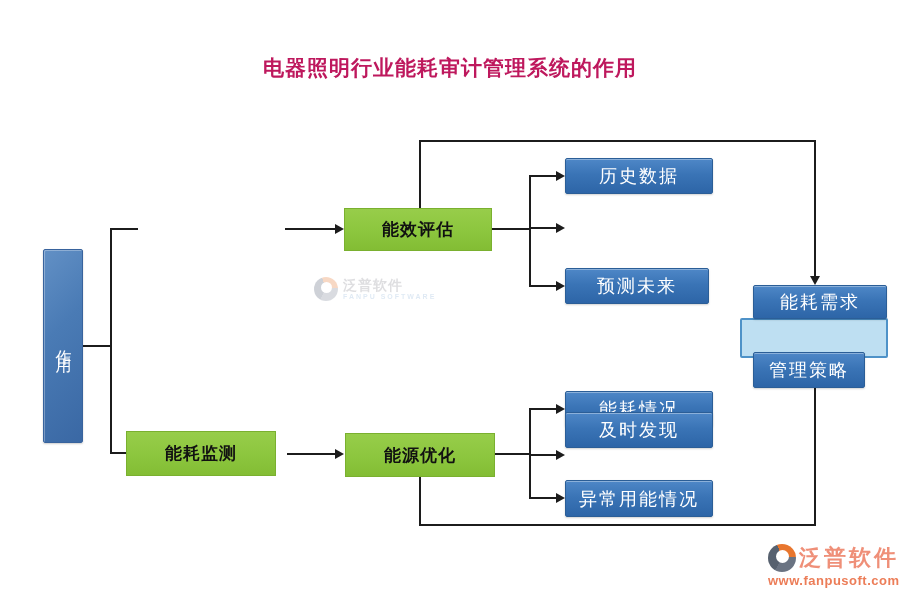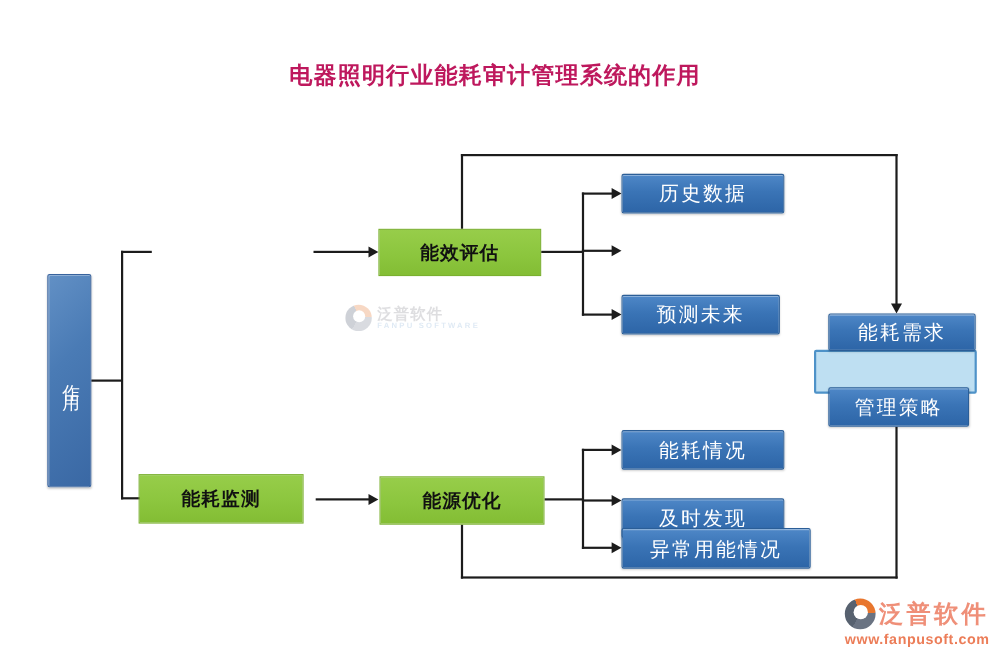--- a/index.html
+++ b/index.html
@@ -116,26 +116,26 @@
   </div>
 
   <div class="node green" style="left:344px;top:208px;width:148px;height:43px;">能效评估</div>
   <div class="node green" style="left:126px;top:431px;width:150px;height:45px;">能耗监测</div>
   <div class="node green" style="left:345px;top:433px;width:150px;height:44px;">能源优化</div>
 
   <div class="node blue" style="left:565px;top:158px;width:148px;height:36px;">历史数据</div>
   <div class="node blue" style="left:565px;top:268px;width:144px;height:36px;">预测未来</div>
 
   <div class="node blue" style="left:565px;top:391px;width:148px;height:36px;">能耗情况</div>
-  <div class="node blue" style="left:565px;top:453px;width:148px;height:36px;">及时发现</div>
-  <div class="node blue" style="left:565px;top:480px;width:172px;height:37px;">异常用能情况</div>
+  <div class="node blue" style="left:565px;top:412px;width:148px;height:36px;">及时发现</div>
+  <div class="node blue" style="left:565px;top:480px;width:148px;height:37px;">异常用能情况</div>
 
   <div class="band" style="left:740px;top:318px;width:148px;height:40px;"></div>
   <div class="node blue" style="left:753px;top:285px;width:134px;height:34px;">能耗需求</div>
-  <div class="node blue" style="left:753px;top:352px;width:128px;height:36px;">管理策略</div>
+  <div class="node blue" style="left:753px;top:352px;width:112px;height:36px;">管理策略</div>
 
   <div class="watermark">
     <div class="wm-mark"></div>
     <div class="wm-texts">
       <span class="wm-brand">泛普软件</span>
       <span class="wm-sub">FANPU SOFTWARE</span>
     </div>
   </div>
 
   <div class="footer">

